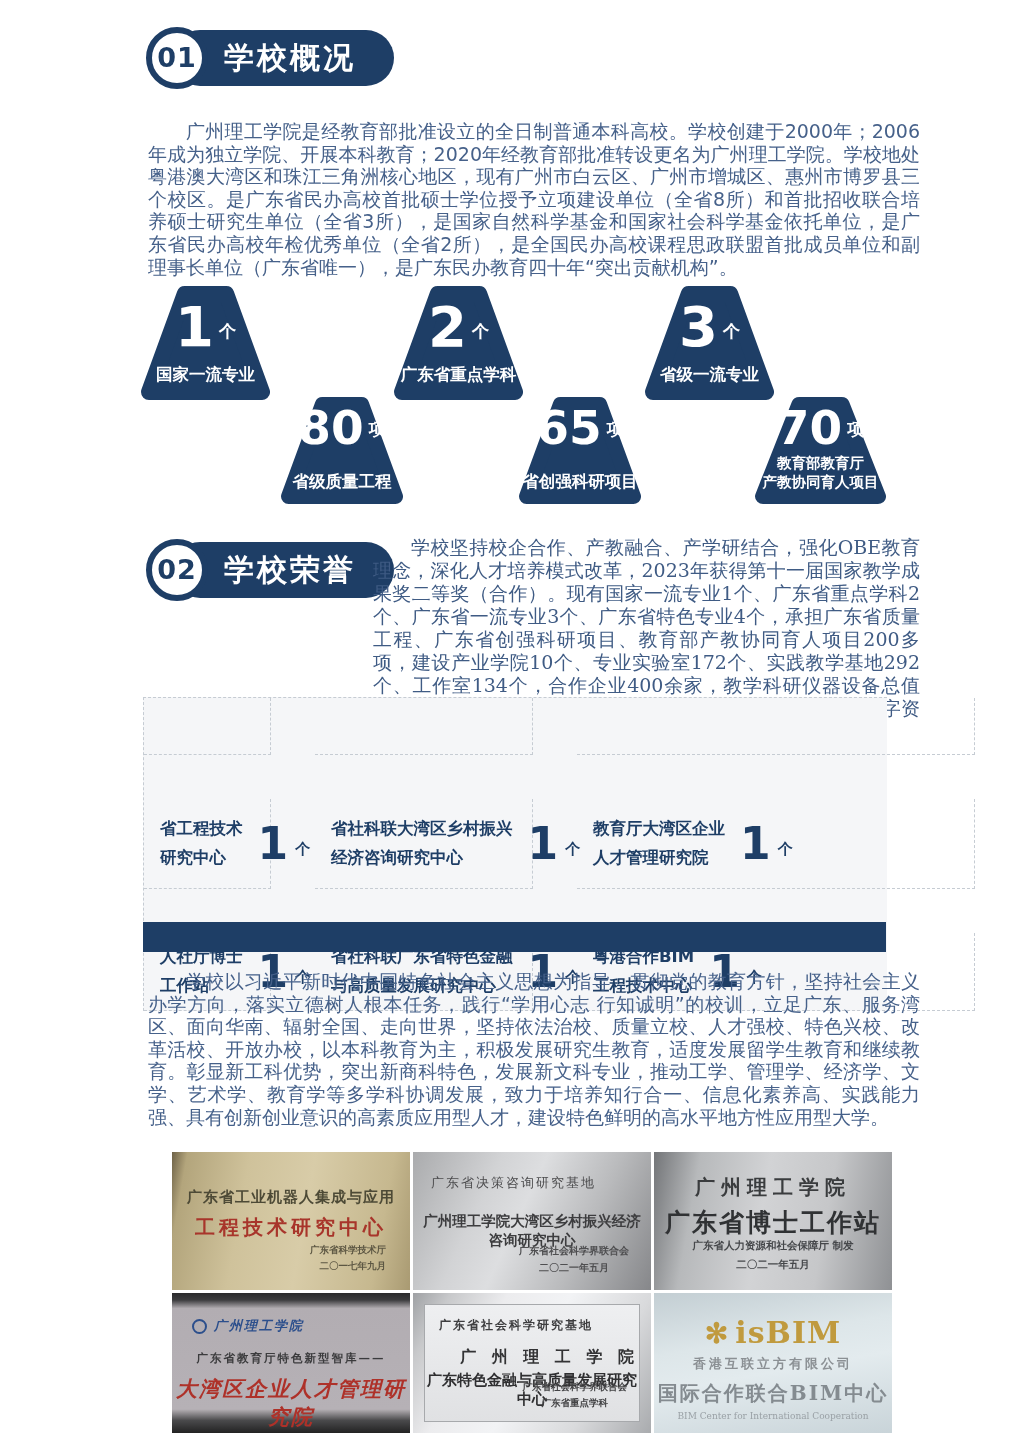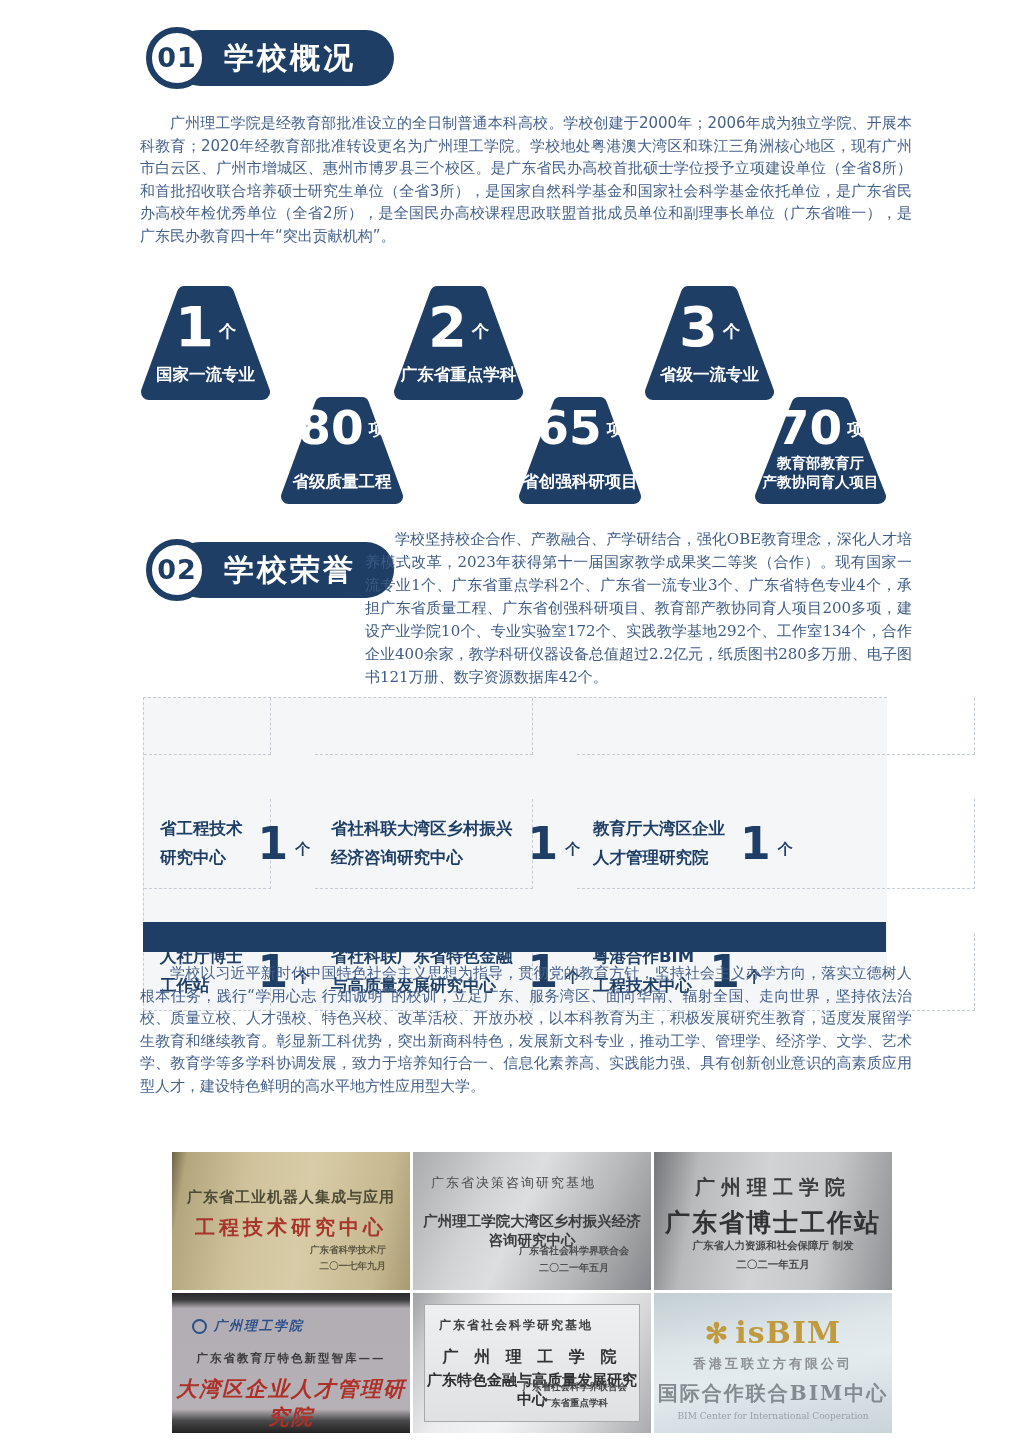--- a/index.html
+++ b/index.html
@@ -18,22 +18,22 @@
   }
   .badge-circle{
     position:absolute;left:0;top:-3px;width:50px;height:50px;
     background:#fff;border:6px solid #1e3e66;border-radius:50%;
     color:#1e3e66;font-size:27px;font-weight:bold;text-align:center;line-height:50px;
     z-index:2;letter-spacing:1px;
   }
 
   
   .para{
-    position:absolute;margin:0;text-align:justify;text-indent:2em;
-    color:#46618a;font-size:15px;line-height:22.6px;
+    position:absolute;margin:8px;text-align:justify;text-indent:2em;
+    color:#46618a;font-size:19px;line-height:22.6px;
   }
   .para.serif{font-family:"DejaVu Serif",serif;line-height:23px;color:#3f5b84;}
 
   
   .trap{position:absolute;}
   .trap svg{position:absolute;left:0;top:0;width:100%;height:100%;}
   .trap-num{position:absolute;left:0;right:0;top:12px;text-align:center;color:#fff;white-space:nowrap;}
   .trap-num .n{font-size:56px;font-weight:bold;line-height:1.05;}
   .trap.small .trap-num{top:6px;}
   .trap.small .trap-num .n{font-size:47px;}
@@ -88,21 +88,21 @@
 
   .p4{background:linear-gradient(180deg,#2a2a2c 0%,#3c3c3e 5%,#b2adb2 11%,#b6b1b6 83%,#4a4a4c 91%,#222222 100%);}
   .p4-org{position:absolute;left:20px;top:24px;color:#2c4f8c;font-size:13px;font-weight:bold;font-style:italic;display:flex;align-items:center;gap:7px;letter-spacing:2px;}
   .p4-logo{width:15px;height:15px;border:2px solid #2c4f8c;border-radius:50%;display:inline-block;box-sizing:border-box;}
   .p4-sub{position:absolute;left:0;right:0;top:58px;text-align:center;color:#3b3b3d;font-size:11.5px;font-weight:bold;letter-spacing:2px;}
   .p4-main{position:absolute;left:0;right:0;top:82px;text-align:center;color:#ae3129;font-size:21px;font-weight:bold;letter-spacing:2px;font-style:italic;}
 
   .p5{background:linear-gradient(120deg,#9fa1a4 0%,#c8c9cb 12%,#ececee 30%,#f2f3f5 50%,#d9dadc 75%,#a9abae 100%);}
   .p5-panel{position:absolute;inset:11px;background:linear-gradient(180deg,#eeeff1,#e0e1e3);border:1px solid #a7a9ac;}
   .p5-top{position:absolute;left:14px;top:12px;font-size:12px;font-weight:bold;color:#3e3e40;letter-spacing:2px;}
-  .p5-org{position:absolute;left:0;right:0;top:42px;text-align:center;font-size:16px;font-weight:bold;color:#333335;letter-spacing:5px;}
+  .p5-org{position:absolute;left:0;right:0;top:42px;text-align:right;font-size:16px;font-weight:bold;color:#333335;letter-spacing:5px;}
   .p5-main{position:absolute;left:0;right:0;top:66px;text-align:center;font-size:15px;font-weight:bold;color:#2f2f31;}
   .p5-issuer{position:absolute;right:12px;bottom:10px;font-size:9.5px;color:#434345;text-align:center;line-height:1.7;font-weight:bold;}
 
   .p6{background:linear-gradient(170deg,#c3ced3 0%,#dde6e9 35%,#e3ebee 55%,#c9d4d9 100%);}
   .p6-logo{position:absolute;left:0;right:0;top:22px;text-align:center;color:#c09a3e;font-size:30px;font-weight:bold;letter-spacing:1px;}
   .p6-flower{font-size:28px;margin-right:6px;}
   .p6-company{position:absolute;left:0;right:0;top:62px;text-align:center;color:#8b9094;font-size:13px;letter-spacing:3px;font-weight:bold;}
   .p6-main{position:absolute;left:0;right:0;bottom:26px;text-align:center;color:#848b90;font-size:20px;font-weight:bold;letter-spacing:2px;}
   .p6-sub{position:absolute;left:0;right:0;bottom:12px;text-align:center;color:#9aa1a6;font-size:9px;}
 </style>

